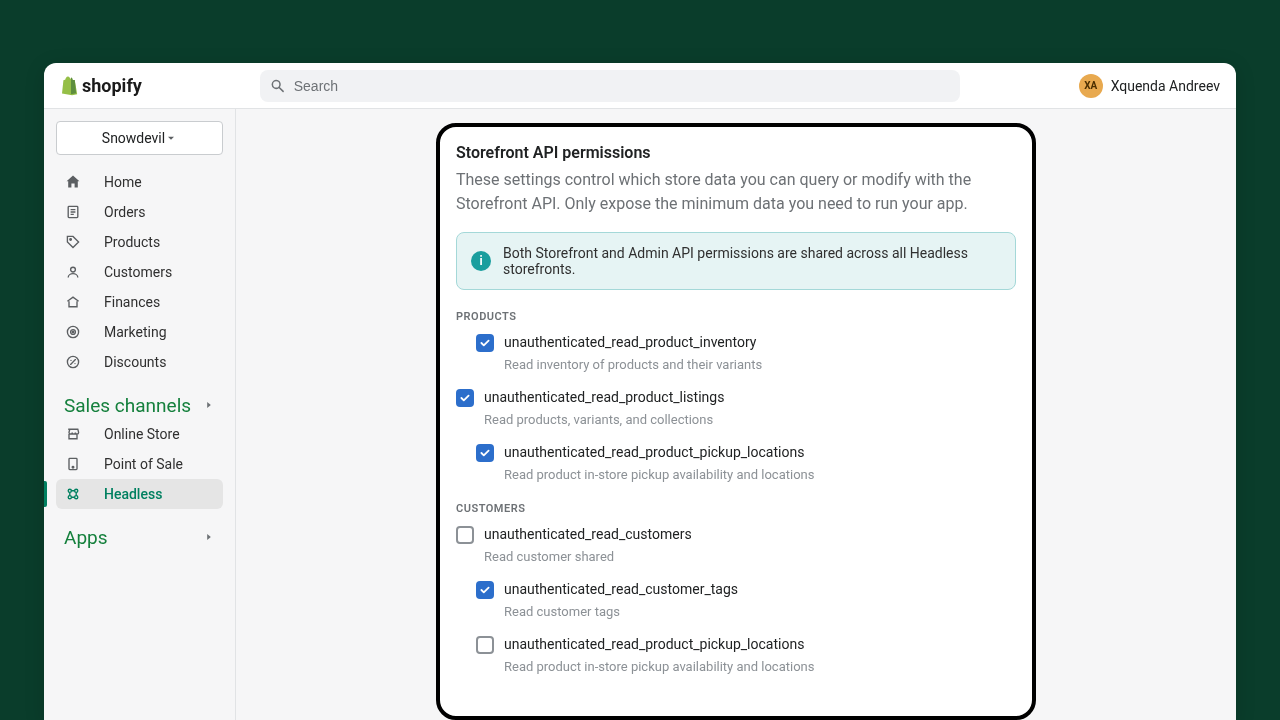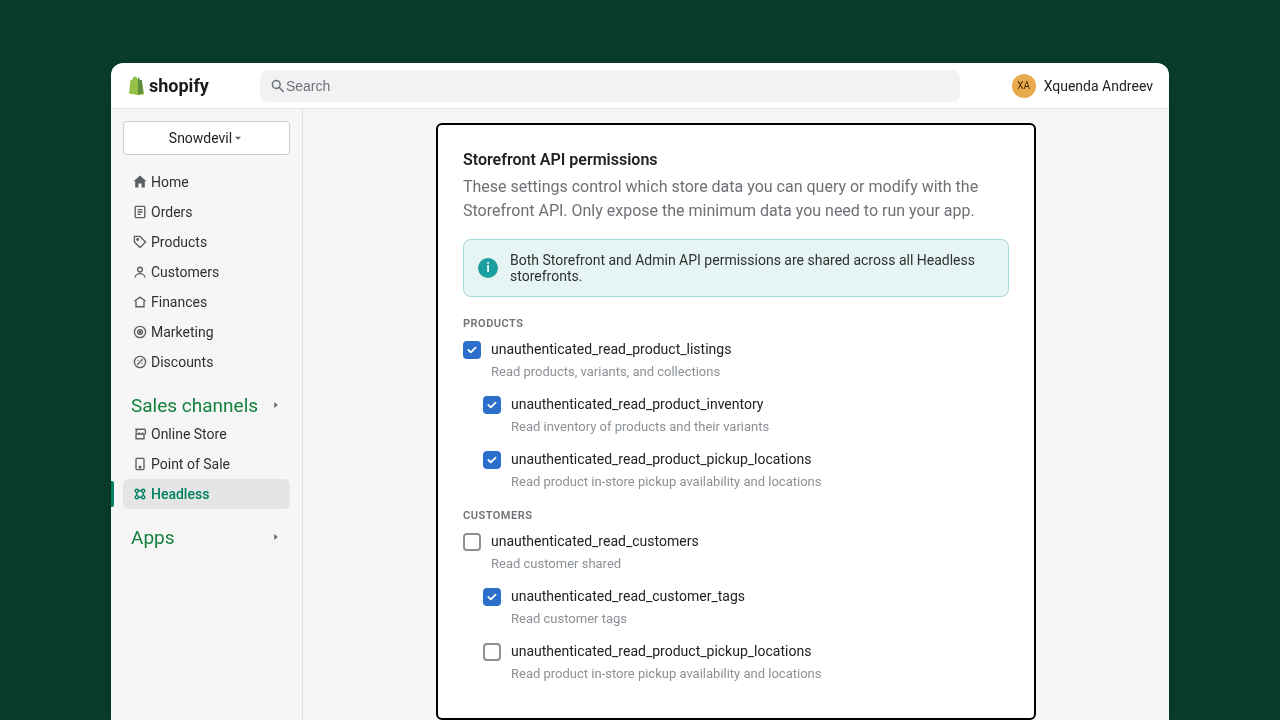--- a/index.html
+++ b/index.html
@@ -6,21 +6,21 @@
     body {
       font-family: -apple-system, BlinkMacSystemFont, "Segoe UI", Roboto, sans-serif;
       background: #0a3d2b;
       display: flex;
       justify-content: center;
       padding-top: 63px;
       height: 720px;
       overflow: hidden;
     }
     .app-frame {
-      width: 1058px;
+      width: 1192px;
       background: #fff;
       border-radius: 12px 12px 0 0;
       display: flex;
       flex-direction: column;
       overflow: hidden;
       box-shadow: 0 4px 20px rgba(0,0,0,0.15);
     }
     .topbar {
       height: 46px;
       display: flex;
@@ -44,20 +44,21 @@
       justify-content: center;
     }
     .search {
       width: 700px;
       height: 32px;
       background: #f1f2f4;
       border-radius: 8px;
       display: flex;
       align-items: center;
       padding: 0 10px;
+      gap: 8px;
       color: #6d7175;
     }
     .search input {
       border: none;
       background: transparent;
       outline: none;
       font-size: 14px;
       width: 100%;
       color: #202223;
     }
@@ -68,21 +69,21 @@
       gap: 8px;
       font-size: 14px;
       color: #202223;
     }
     .avatar {
       width: 24px; height: 24px;
       border-radius: 50%;
       background: #e8a94f;
       color: #4a2e00;
       font-size: 10px;
-      font-weight: 400;
+      font-weight: 700;
       display: flex;
       align-items: center;
       justify-content: center;
     }
     .body {
       flex: 1;
       display: flex;
       overflow: hidden;
     }
     .sidebar {
@@ -101,21 +102,21 @@
       align-items: center;
       justify-content: center;
       padding: 0 10px;
       margin-bottom: 12px;
       color: #202223;
       font-size: 14px;
     }
     .nav-item {
       display: flex;
       align-items: center;
-      gap: 2px;
+      gap: 22px;
       height: 30px;
       padding: 0 8px;
       border-radius: 6px;
       color: #303030;
       cursor: pointer;
       position: relative;
     }
     .nav-item.active {
       background: #e5e5e5;
       color: #008060;
@@ -152,23 +153,23 @@
       flex: 1;
       background: #f6f6f7;
       display: flex;
       justify-content: center;
       padding-top: 14px;
       overflow-y: auto;
     }
     .card {
       width: 600px;
       background: #fff;
-      border-radius: 6px;
-      border: 2px solid #000000;
-      padding: 25px;
+      border-radius: 20px;
+      border: 4px solid #000000;
+      padding: 16px;
     }
     .card-title {
       font-size: 16px;
       font-weight: 600;
       color: #202223;
       margin-bottom: 6px;
     }
     .card-desc {
       font-size: 16px;
       color: #6d7175;
@@ -393,84 +394,84 @@
         <div class="card-desc">These settings control which store data you can query or modify with the Storefront API. Only expose the minimum data you need to run your app.</div>
 
         <div class="banner">
           <div class="banner-icon">i</div>
           <span>Both Storefront and Admin API permissions are shared across all Headless storefronts.</span>
         </div>
 
         <div class="section">
           <div class="section-label">PRODUCTS</div>
           <div id="sec-products">
+              <div class="perm nested">
+                <div class="checkbox checked">
+                  <svg width="12" height="12" viewBox="0 0 20 20" fill="none">
+                    <path d="M4 10l4 4 8-8" stroke="#fff" stroke-width="3" stroke-linecap="round" stroke-linejoin="round"></path>
+                  </svg>
+                </div>
+                <div class="perm-text">
+                  <div class="perm-name">unauthenticated_read_product_inventory</div>
+                  <div class="perm-desc">Read inventory of products and their variants</div>
+                </div>
+              </div>
               <div class="perm">
                 <div class="checkbox checked">
                   <svg width="12" height="12" viewBox="0 0 20 20" fill="none">
                     <path d="M4 10l4 4 8-8" stroke="#fff" stroke-width="3" stroke-linecap="round" stroke-linejoin="round"></path>
                   </svg>
                 </div>
                 <div class="perm-text">
                   <div class="perm-name">unauthenticated_read_product_listings</div>
                   <div class="perm-desc">Read products, variants, and collections</div>
                 </div>
               </div>
               <div class="perm nested">
                 <div class="checkbox checked">
                   <svg width="12" height="12" viewBox="0 0 20 20" fill="none">
                     <path d="M4 10l4 4 8-8" stroke="#fff" stroke-width="3" stroke-linecap="round" stroke-linejoin="round"></path>
                   </svg>
                 </div>
                 <div class="perm-text">
-                  <div class="perm-name">unauthenticated_read_product_inventory</div>
-                  <div class="perm-desc">Read inventory of products and their variants</div>
+                  <div class="perm-name">unauthenticated_read_product_pickup_locations</div>
+                  <div class="perm-desc">Read product in-store pickup availability and locations</div>
+                </div>
+              </div>
+            </div>
+        </div>
+
+        <div class="section">
+          <div class="section-label">CUSTOMERS</div>
+          <div id="sec-customers">
+              <div class="perm">
+                <div class="checkbox unchecked"></div>
+                <div class="perm-text">
+                  <div class="perm-name">unauthenticated_read_customers</div>
+                  <div class="perm-desc">Read customer shared</div>
                 </div>
               </div>
               <div class="perm nested">
                 <div class="checkbox checked">
                   <svg width="12" height="12" viewBox="0 0 20 20" fill="none">
                     <path d="M4 10l4 4 8-8" stroke="#fff" stroke-width="3" stroke-linecap="round" stroke-linejoin="round"></path>
                   </svg>
                 </div>
                 <div class="perm-text">
+                  <div class="perm-name">unauthenticated_read_customer_tags</div>
+                  <div class="perm-desc">Read customer tags</div>
+                </div>
+              </div>
+              <div class="perm nested">
+                <div class="checkbox unchecked"></div>
+                <div class="perm-text">
                   <div class="perm-name">unauthenticated_read_product_pickup_locations</div>
                   <div class="perm-desc">Read product in-store pickup availability and locations</div>
                 </div>
               </div>
             </div>
         </div>
 
-        <div class="section">
-          <div class="section-label">CUSTOMERS</div>
-          <div id="sec-customers">
-              <div class="perm">
-                <div class="checkbox unchecked"></div>
-                <div class="perm-text">
-                  <div class="perm-name">unauthenticated_read_customers</div>
-                  <div class="perm-desc">Read customer shared</div>
-                </div>
-              </div>
-              <div class="perm nested">
-                <div class="checkbox checked">
-                  <svg width="12" height="12" viewBox="0 0 20 20" fill="none">
-                    <path d="M4 10l4 4 8-8" stroke="#fff" stroke-width="3" stroke-linecap="round" stroke-linejoin="round"></path>
-                  </svg>
-                </div>
-                <div class="perm-text">
-                  <div class="perm-name">unauthenticated_read_customer_tags</div>
-                  <div class="perm-desc">Read customer tags</div>
-                </div>
-              </div>
-              <div class="perm nested">
-                <div class="checkbox unchecked"></div>
-                <div class="perm-text">
-                  <div class="perm-name">unauthenticated_read_product_pickup_locations</div>
-                  <div class="perm-desc">Read product in-store pickup availability and locations</div>
-                </div>
-              </div>
-            </div>
-        </div>
-
       </div>
     </div>
 
   </div>
 </div>
 
 </body></html>

